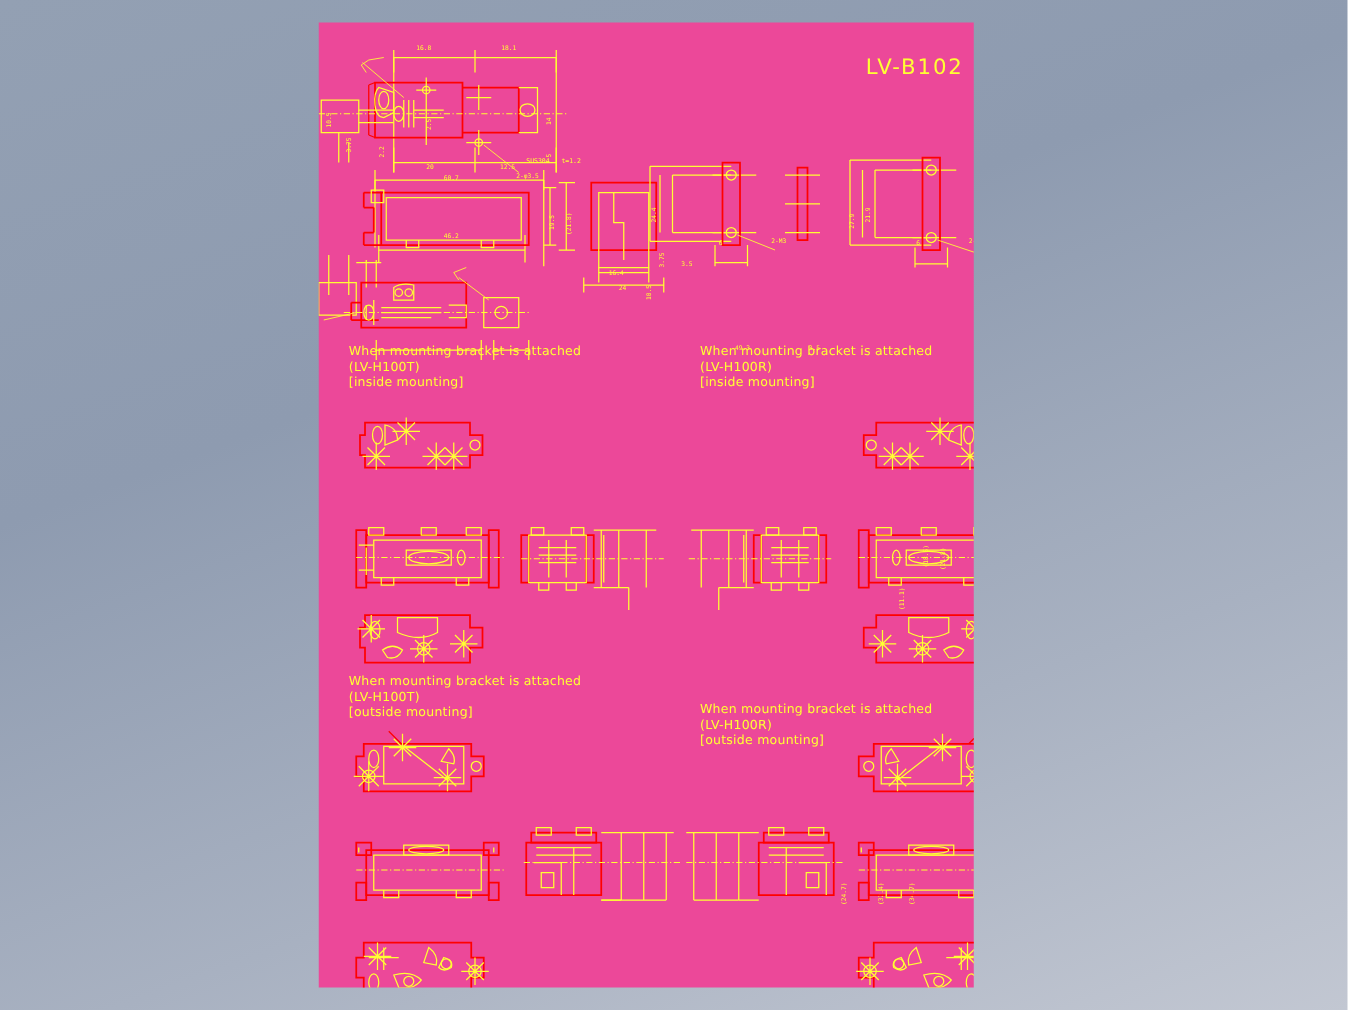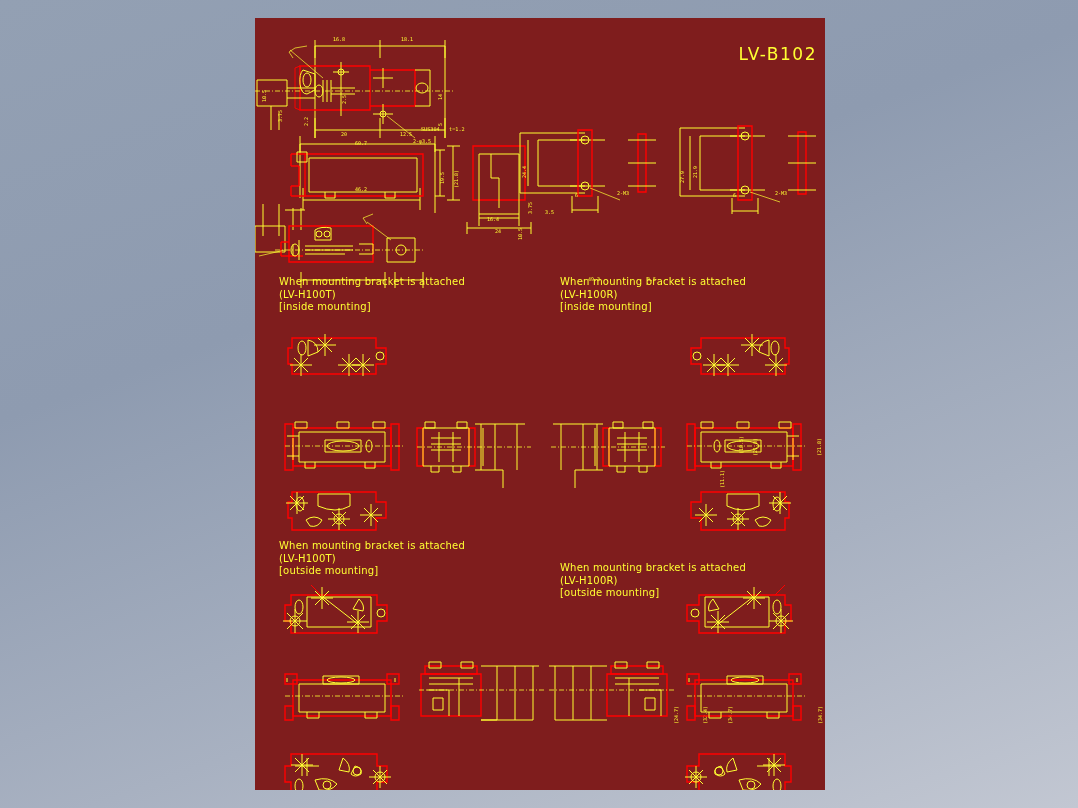--- a/index.html
+++ b/index.html
@@ -4,22 +4,22 @@
 <title>LV-B102</title>
 <style>
   html,body{margin:0;padding:0;}
   body{
     width:1078px;height:808px;overflow:hidden;
     font-family:"DejaVu Sans Mono",monospace;
     background:linear-gradient(160deg,#93a0b3 0%,#8e9bb0 35%,#a8b1c1 70%,#c2c7d2 100%);
   }
   #stage{position:relative;width:1078px;height:808px;}
   #sheet{
-    position:absolute;left:255px;top:18px;width:570px;height:772px;
-    background:#7f1d1d;overflow:hidden;
+    position:absolute;left:255px;top:18px;width:524px;height:772px;
+    background:#ec4899;overflow:hidden;
   }
   .ttl{
     position:absolute;right:8px;top:26px;
     color:#ffff33;font-size:17px;letter-spacing:1.5px;
     font-family:"DejaVu Sans",sans-serif;
   }
   .note{
     position:absolute;color:#ffff33;font-size:10px;line-height:12.6px;
     white-space:pre;letter-spacing:.2px;
     font-family:"DejaVu Sans",sans-serif;

